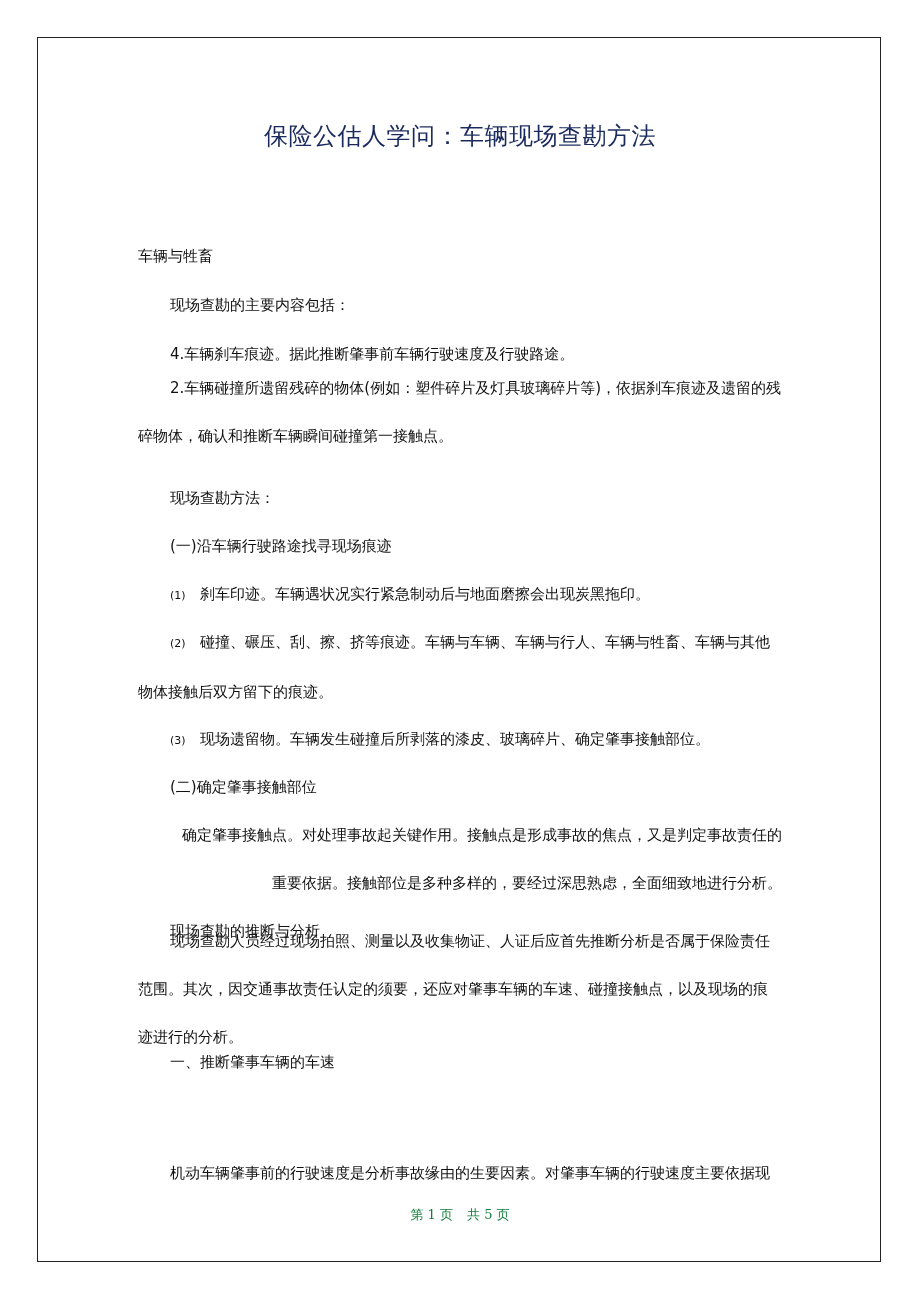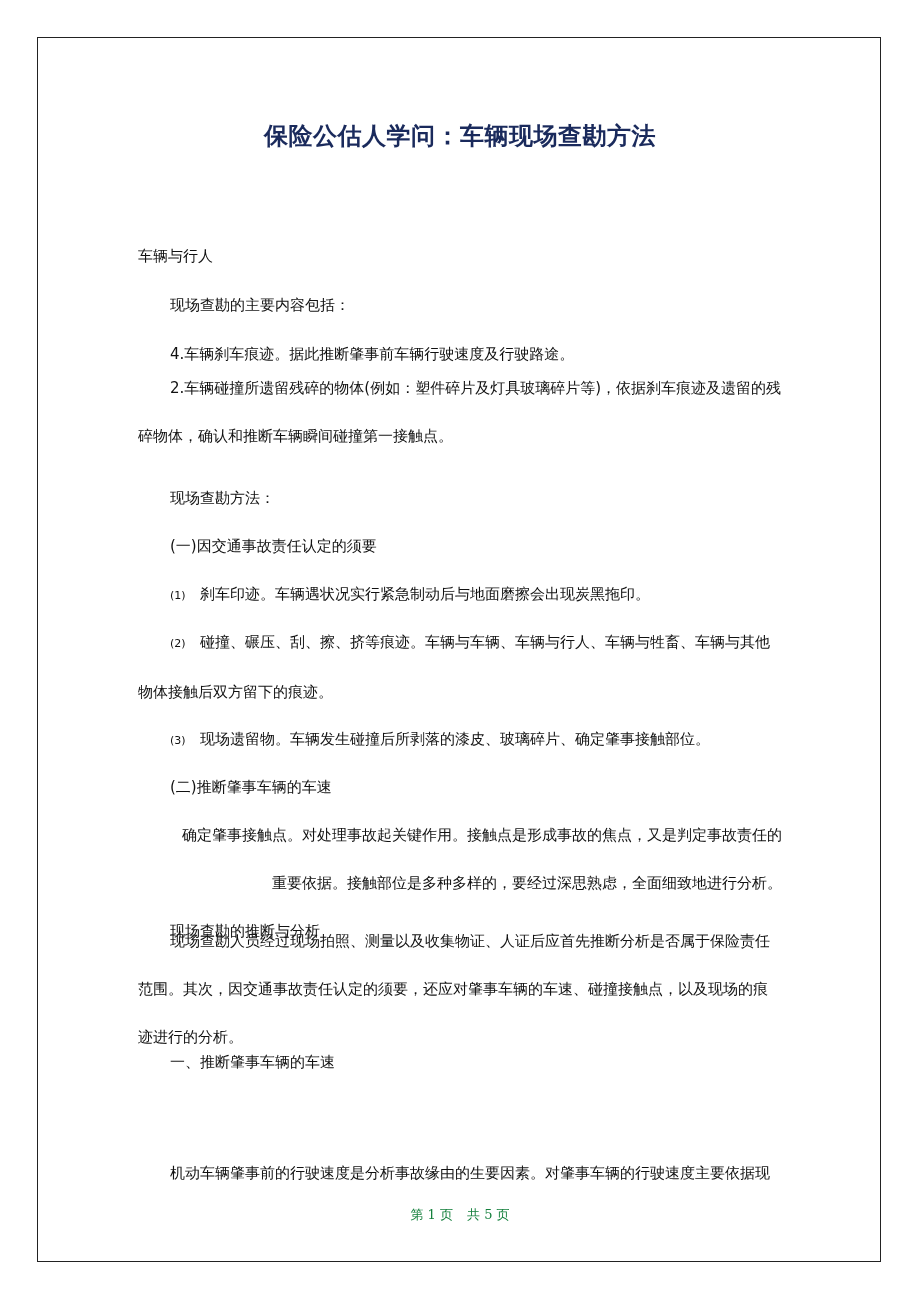--- a/index.html
+++ b/index.html
@@ -1,74 +1,74 @@
 <!DOCTYPE html>
 <html><head>
 <meta charset="utf-8">
 <style>
   html, body { margin: 0; padding: 0; background: #ffffff; }
   body { width: 920px; height: 1302px; position: relative; overflow: hidden;
          font-family: "DejaVu Sans", "Liberation Sans", sans-serif; color: #111; }
   .page-frame { position: absolute; left: 37px; top: 37px; width: 844px; height: 1225px;
                 border: 1.5px solid #222; box-sizing: border-box; }
   .doc-title { position: absolute; left: 0; right: 0; top: 120px; text-align: center;
-               font-size: 24px; font-weight: bold; color: #1a2a5c; letter-spacing: 0.5px; }
+               font-size: 24px; font-weight: normal; color: #1a2a5c; letter-spacing: 0.5px; }
   .para { position: absolute; left: 138px; width: 644px; font-size: 15px; line-height: 48px;
           color: #111; }
   .indent { text-indent: 32px; }
   .para .num { font-size: 11px; }
   .footer { position: absolute; left: 0; right: 0; top: 1206px; text-align: center;
             font-family: "DejaVu Serif", "Liberation Serif", serif; font-size: 13px; color: #15803d; }
   .footer span { margin: 0 5px; }
 </style>
 </head>
 <body>
 
 <div class="page-frame"></div>
 
 <h1 class="doc-title" style="margin:0;">保险公估人学问：车辆现场查勘方法</h1>
 
 <div class="para" style="top:232px;">
-  <span>车辆与行人</span>
+  <span>车辆与牲畜</span>
 </div>
 
 <div class="para indent" style="top:281px;">
   <span>现场查勘的主要内容包括：</span>
 </div>
 
 <div class="para indent" style="top:330px;">
   <span>4.车辆刹车痕迹。据此推断肇事前车辆行驶速度及行驶路途。</span>
 </div>
 
 <div class="para indent" style="top:364px;">
   <span>2.车辆碰撞所遗留残碎的物体(例如：塑件碎片及灯具玻璃碎片等)，依据刹车痕迹及遗留的残碎物体，确认和推断车辆瞬间碰撞第一接触点。</span>
 </div>
 
 <div class="para indent" style="top:474px;">
   <span>现场查勘方法：</span>
 </div>
 
 <div class="para indent" style="top:522px;">
-  <span>(一)因交通事故责任认定的须要</span>
+  <span>(一)沿车辆行驶路途找寻现场痕迹</span>
 </div>
 
 <div class="para indent" style="top:570px;">
   <span class="num">(1)</span>&nbsp;&nbsp;&nbsp;<span>刹车印迹。车辆遇状况实行紧急制动后与地面磨擦会出现炭黑拖印。</span>
 </div>
 
 <div class="para indent" style="top:618px;">
   <span class="num">(2)</span>&nbsp;&nbsp;&nbsp;<span>碰撞、碾压、刮、擦、挤等痕迹。车辆与车辆、车辆与行人、车辆与牲畜、车辆与其他物体接触后双方留下的痕迹。</span>
 </div>
 
 <div class="para indent" style="top:715px;">
   <span class="num">(3)</span>&nbsp;&nbsp;&nbsp;<span>现场遗留物。车辆发生碰撞后所剥落的漆皮、玻璃碎片、确定肇事接触部位。</span>
 </div>
 
 <div class="para indent" style="top:763px;">
-  <span>(二)推断肇事车辆的车速</span>
+  <span>(二)确定肇事接触部位</span>
 </div>
 
 <div class="para indent" style="top:811px;text-align:right;">
   <span>确定肇事接触点。对处理事故起关键作用。接触点是形成事故的焦点，又是判定事故责任的重要依据。接触部位是多种多样的，要经过深思熟虑，全面细致地进行分析。</span>
 </div>
 
 <div class="para indent" style="top:907px;">
   <span>现场查勘的推断与分析</span>
 </div>
 

